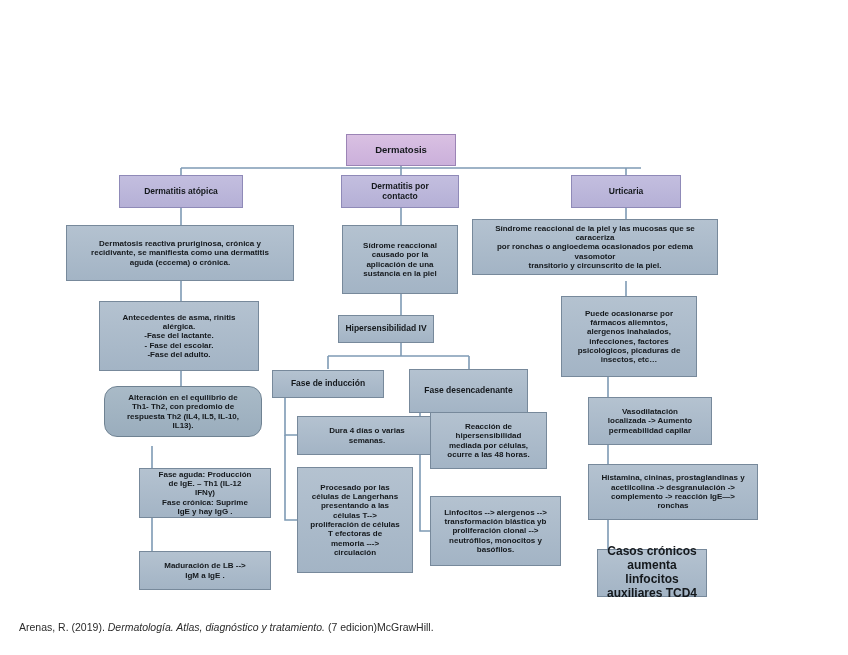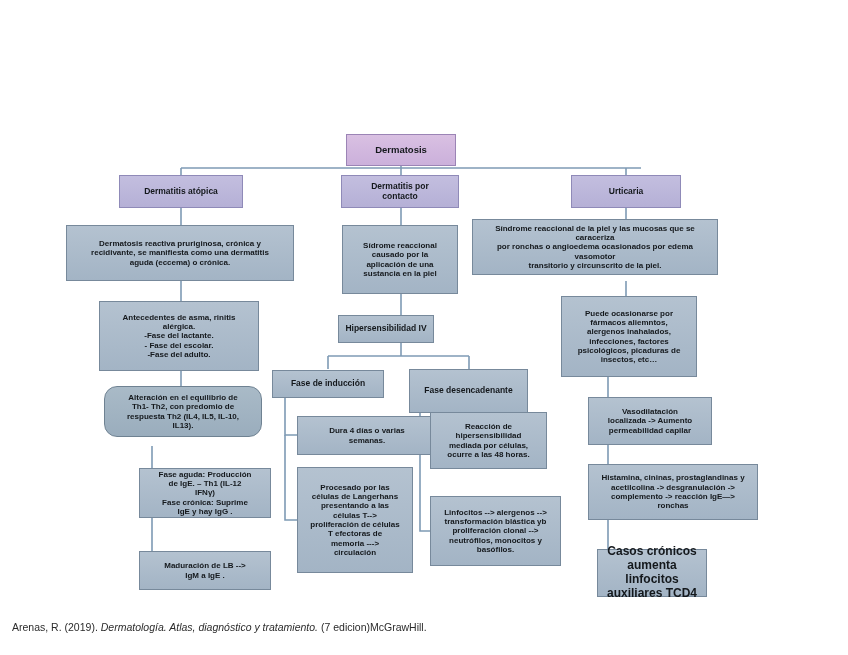--- a/index.html
+++ b/index.html
@@ -46,21 +46,21 @@
   .node.blue {
     background: linear-gradient(180deg, #b4c2d0 0%, #a3b4c5 100%);
     border: 1px solid #77899b;
   }
   .node.blue-dark {
     background: linear-gradient(180deg, #a9bac7 0%, #9aadbd 100%);
     border: 1px solid #6f8292;
   }
   .footer {
     position: absolute;
-    left: 12px;
+    left: 19px;
     top: 621px;
     font-size: 10.5px;
     color: #2b2b2b;
     font-family: "Liberation Sans", sans-serif;
     white-space: nowrap;
   }
   .footer i { font-style: italic; }
 </style>
 </head>
 <body>

